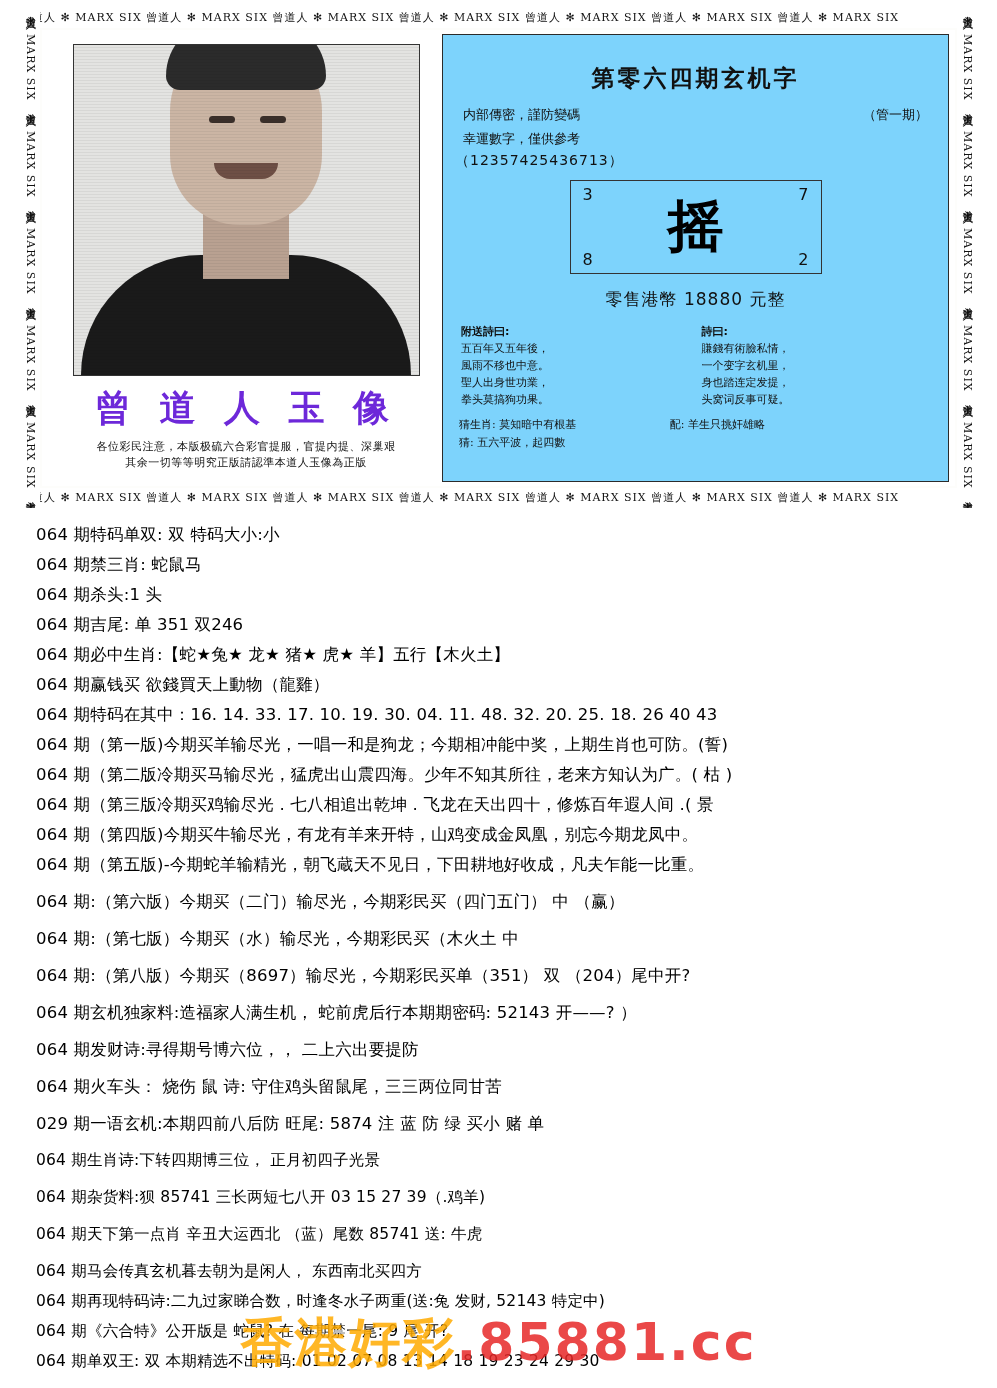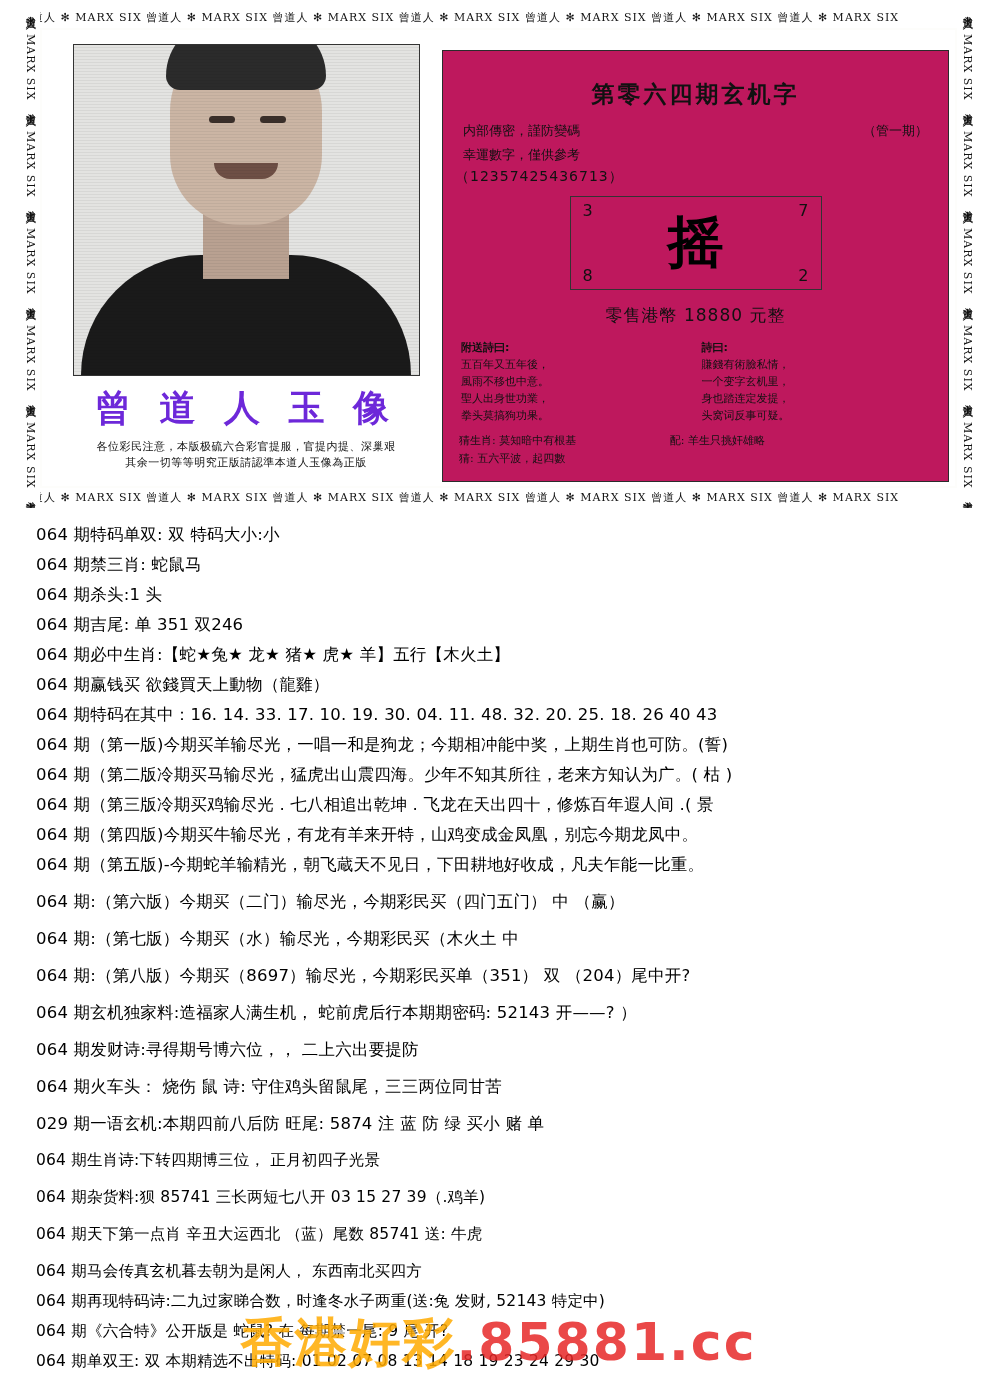--- a/index.html
+++ b/index.html
@@ -121,23 +121,23 @@
     line-height: 16px;
     text-align: center;
     color: #111;
     margin-top: 6px;
     letter-spacing: 0.5px;
   }
 
   
   .bulletin {
     flex: 1;
-    margin: 20px 6px 4px 0;
+    margin: 4px 6px 4px 0;
     border: 1px solid #2b2b2b;
-    background: #be185d;
+    background: #7dd3fc;
     position: relative;
     padding: 10px 12px;
     box-sizing: border-box;
   }
   .bulletin-title {
     text-align: center;
     font-family: "DejaVu Serif", serif;
     font-size: 23px;
     font-weight: bold;
     letter-spacing: 3px;

